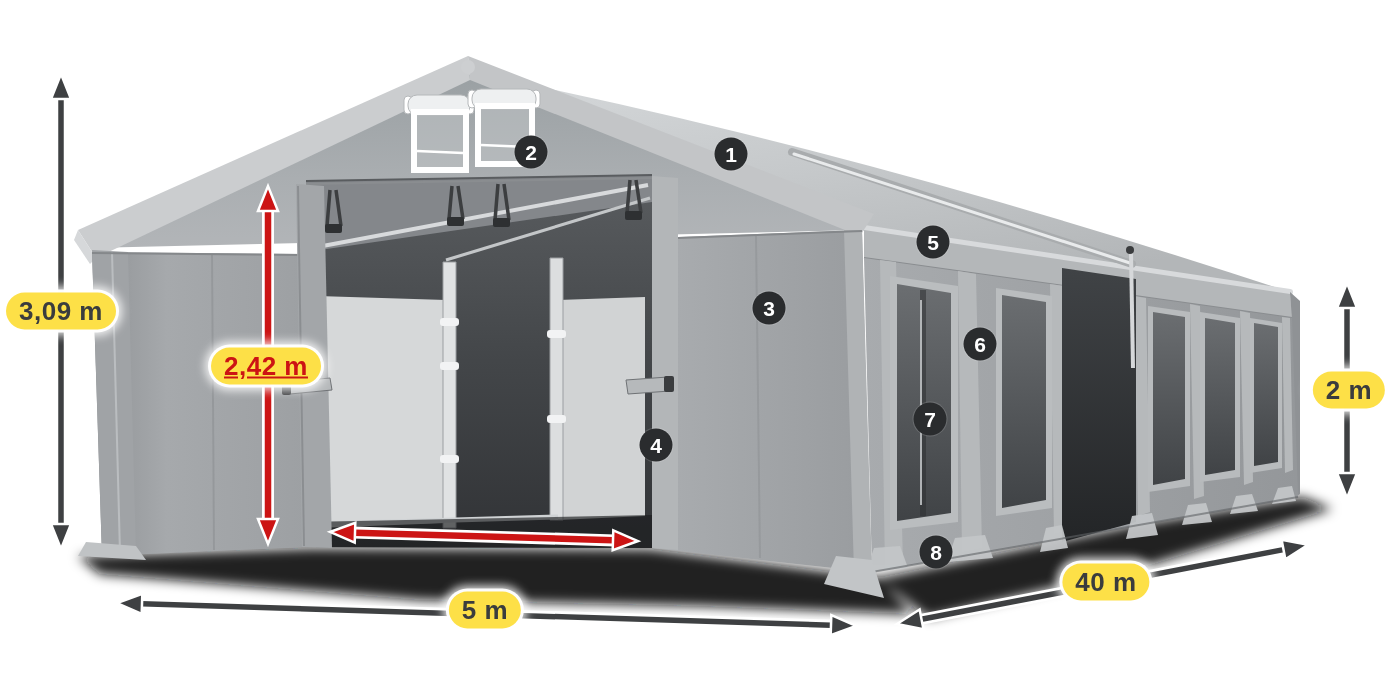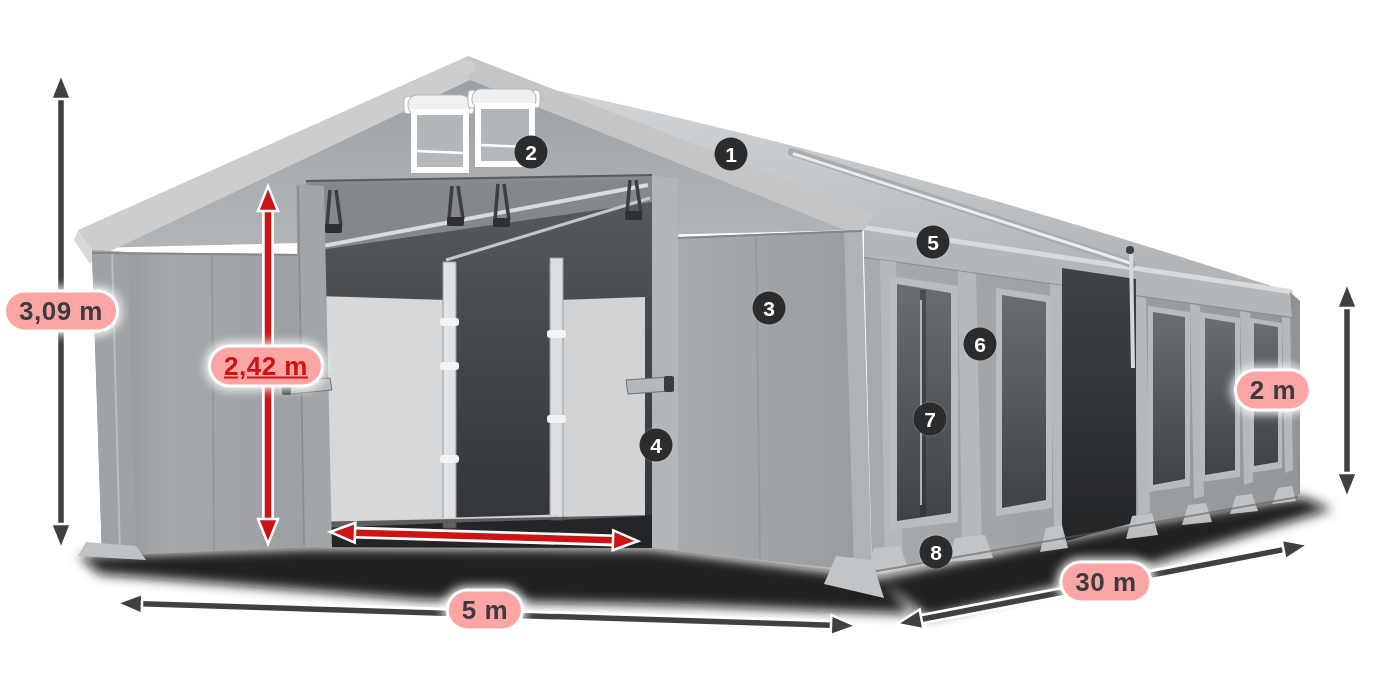--- a/index.html
+++ b/index.html
@@ -9,21 +9,21 @@
     height: 700px;
     overflow: hidden;
     background: #ffffff;
     font-family: "Liberation Sans", sans-serif;
   }
   #tent-svg { position: absolute; left: 0; top: 0; }
 
   .pill {
     position: absolute;
     transform: translate(-50%, -50%);
-    background: #fca5a5;
+    background: #fde047;
     border-radius: 999px;
     padding: 3px 13px;
     font-size: 26px;
     font-weight: bold;
     color: #3a3c3e;
     white-space: nowrap;
     box-shadow: 0 0 0 3px rgba(255,255,255,0.95), 0 0 10px 6px rgba(255,255,255,0.85);
     z-index: 20;
     letter-spacing: 0.5px;
   }
@@ -297,23 +297,23 @@
     </g>
   </svg>
 
   <div class="pill" style="left:61px; top:311px;">3,09 m</div>
 
   <div class="pill pill--red" style="left:266px; top:366px;text-decoration:underline;">2,42 m</div>
 
 
   <div class="pill" style="left:485px; top:610px;">5 m</div>
 
-  <div class="pill" style="left:1106px; top:582px;">30 m</div>
-
-  <div class="pill" style="left:1273px; top:390px;">2 m</div>
+  <div class="pill" style="left:1106px; top:582px;">40 m</div>
+
+  <div class="pill" style="left:1349px; top:390px;">2 m</div>
 
   <div class="badge" style="left:731px; top:154px;">1</div>
   <div class="badge" style="left:531px; top:152px;">2</div>
   <div class="badge" style="left:769px; top:308px;">3</div>
   <div class="badge" style="left:656px; top:445px;">4</div>
   <div class="badge" style="left:933px; top:242px;">5</div>
   <div class="badge" style="left:980px; top:344px;">6</div>
   <div class="badge" style="left:930px; top:419px;">7</div>
   <div class="badge" style="left:936px; top:552px;">8</div>
 

